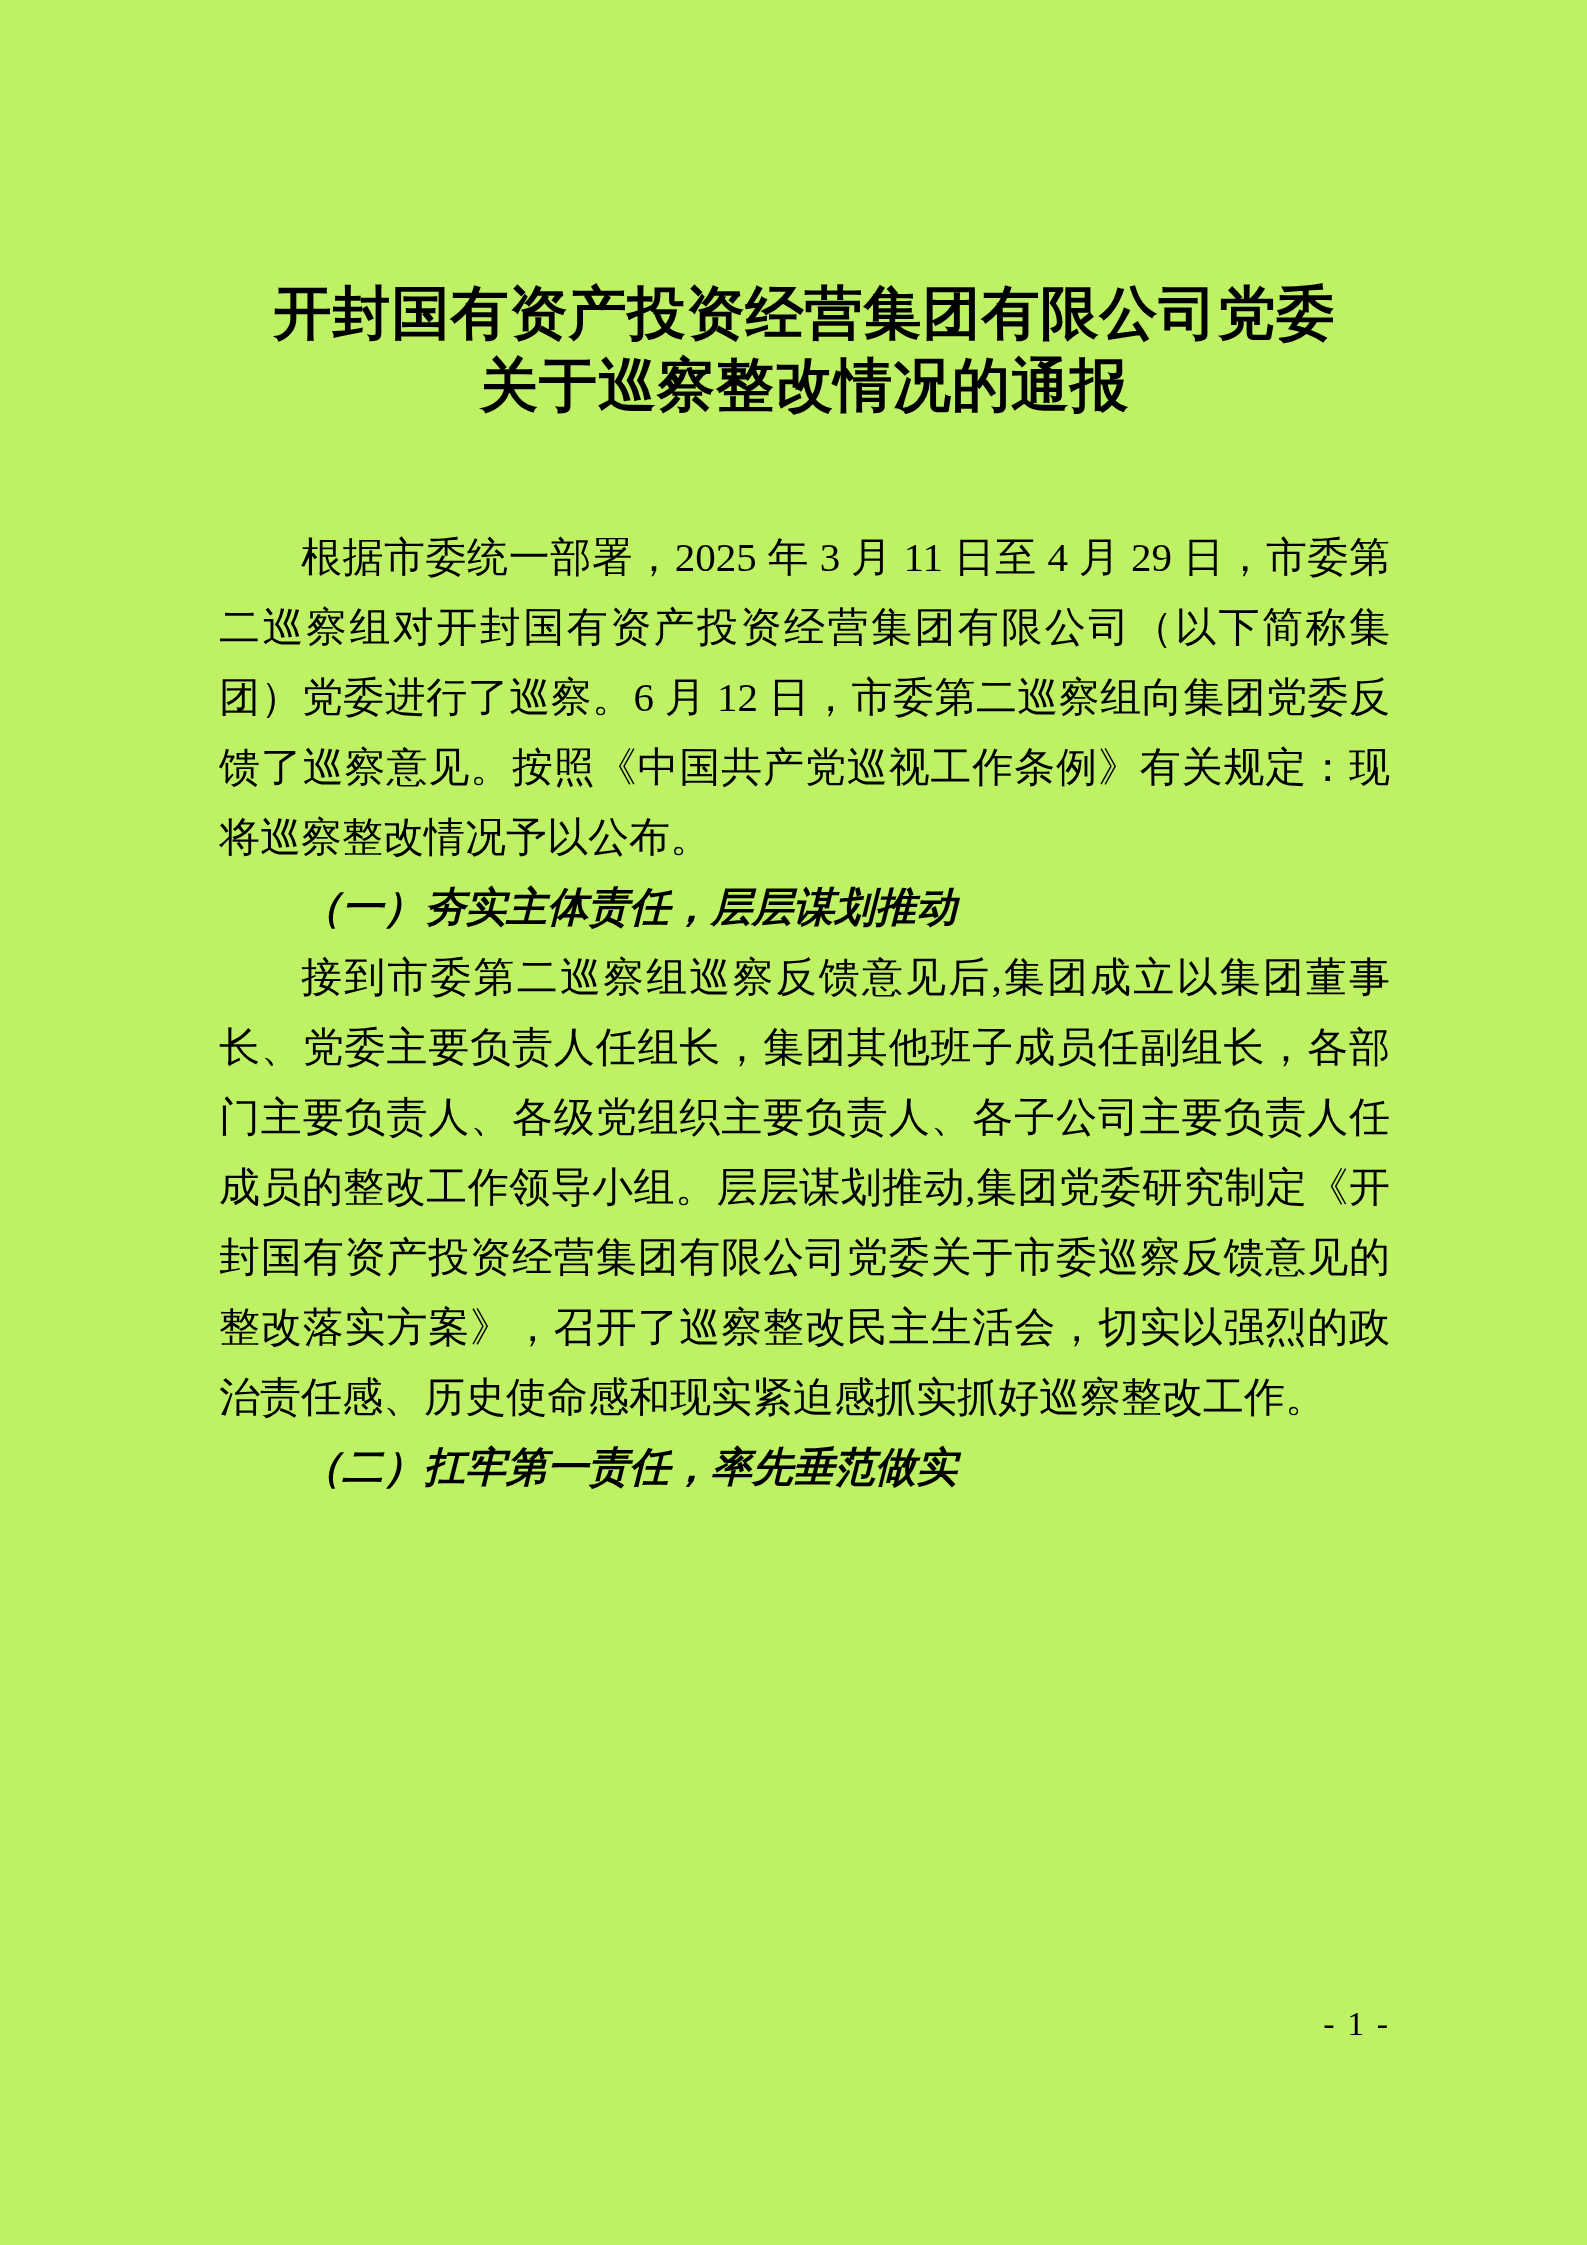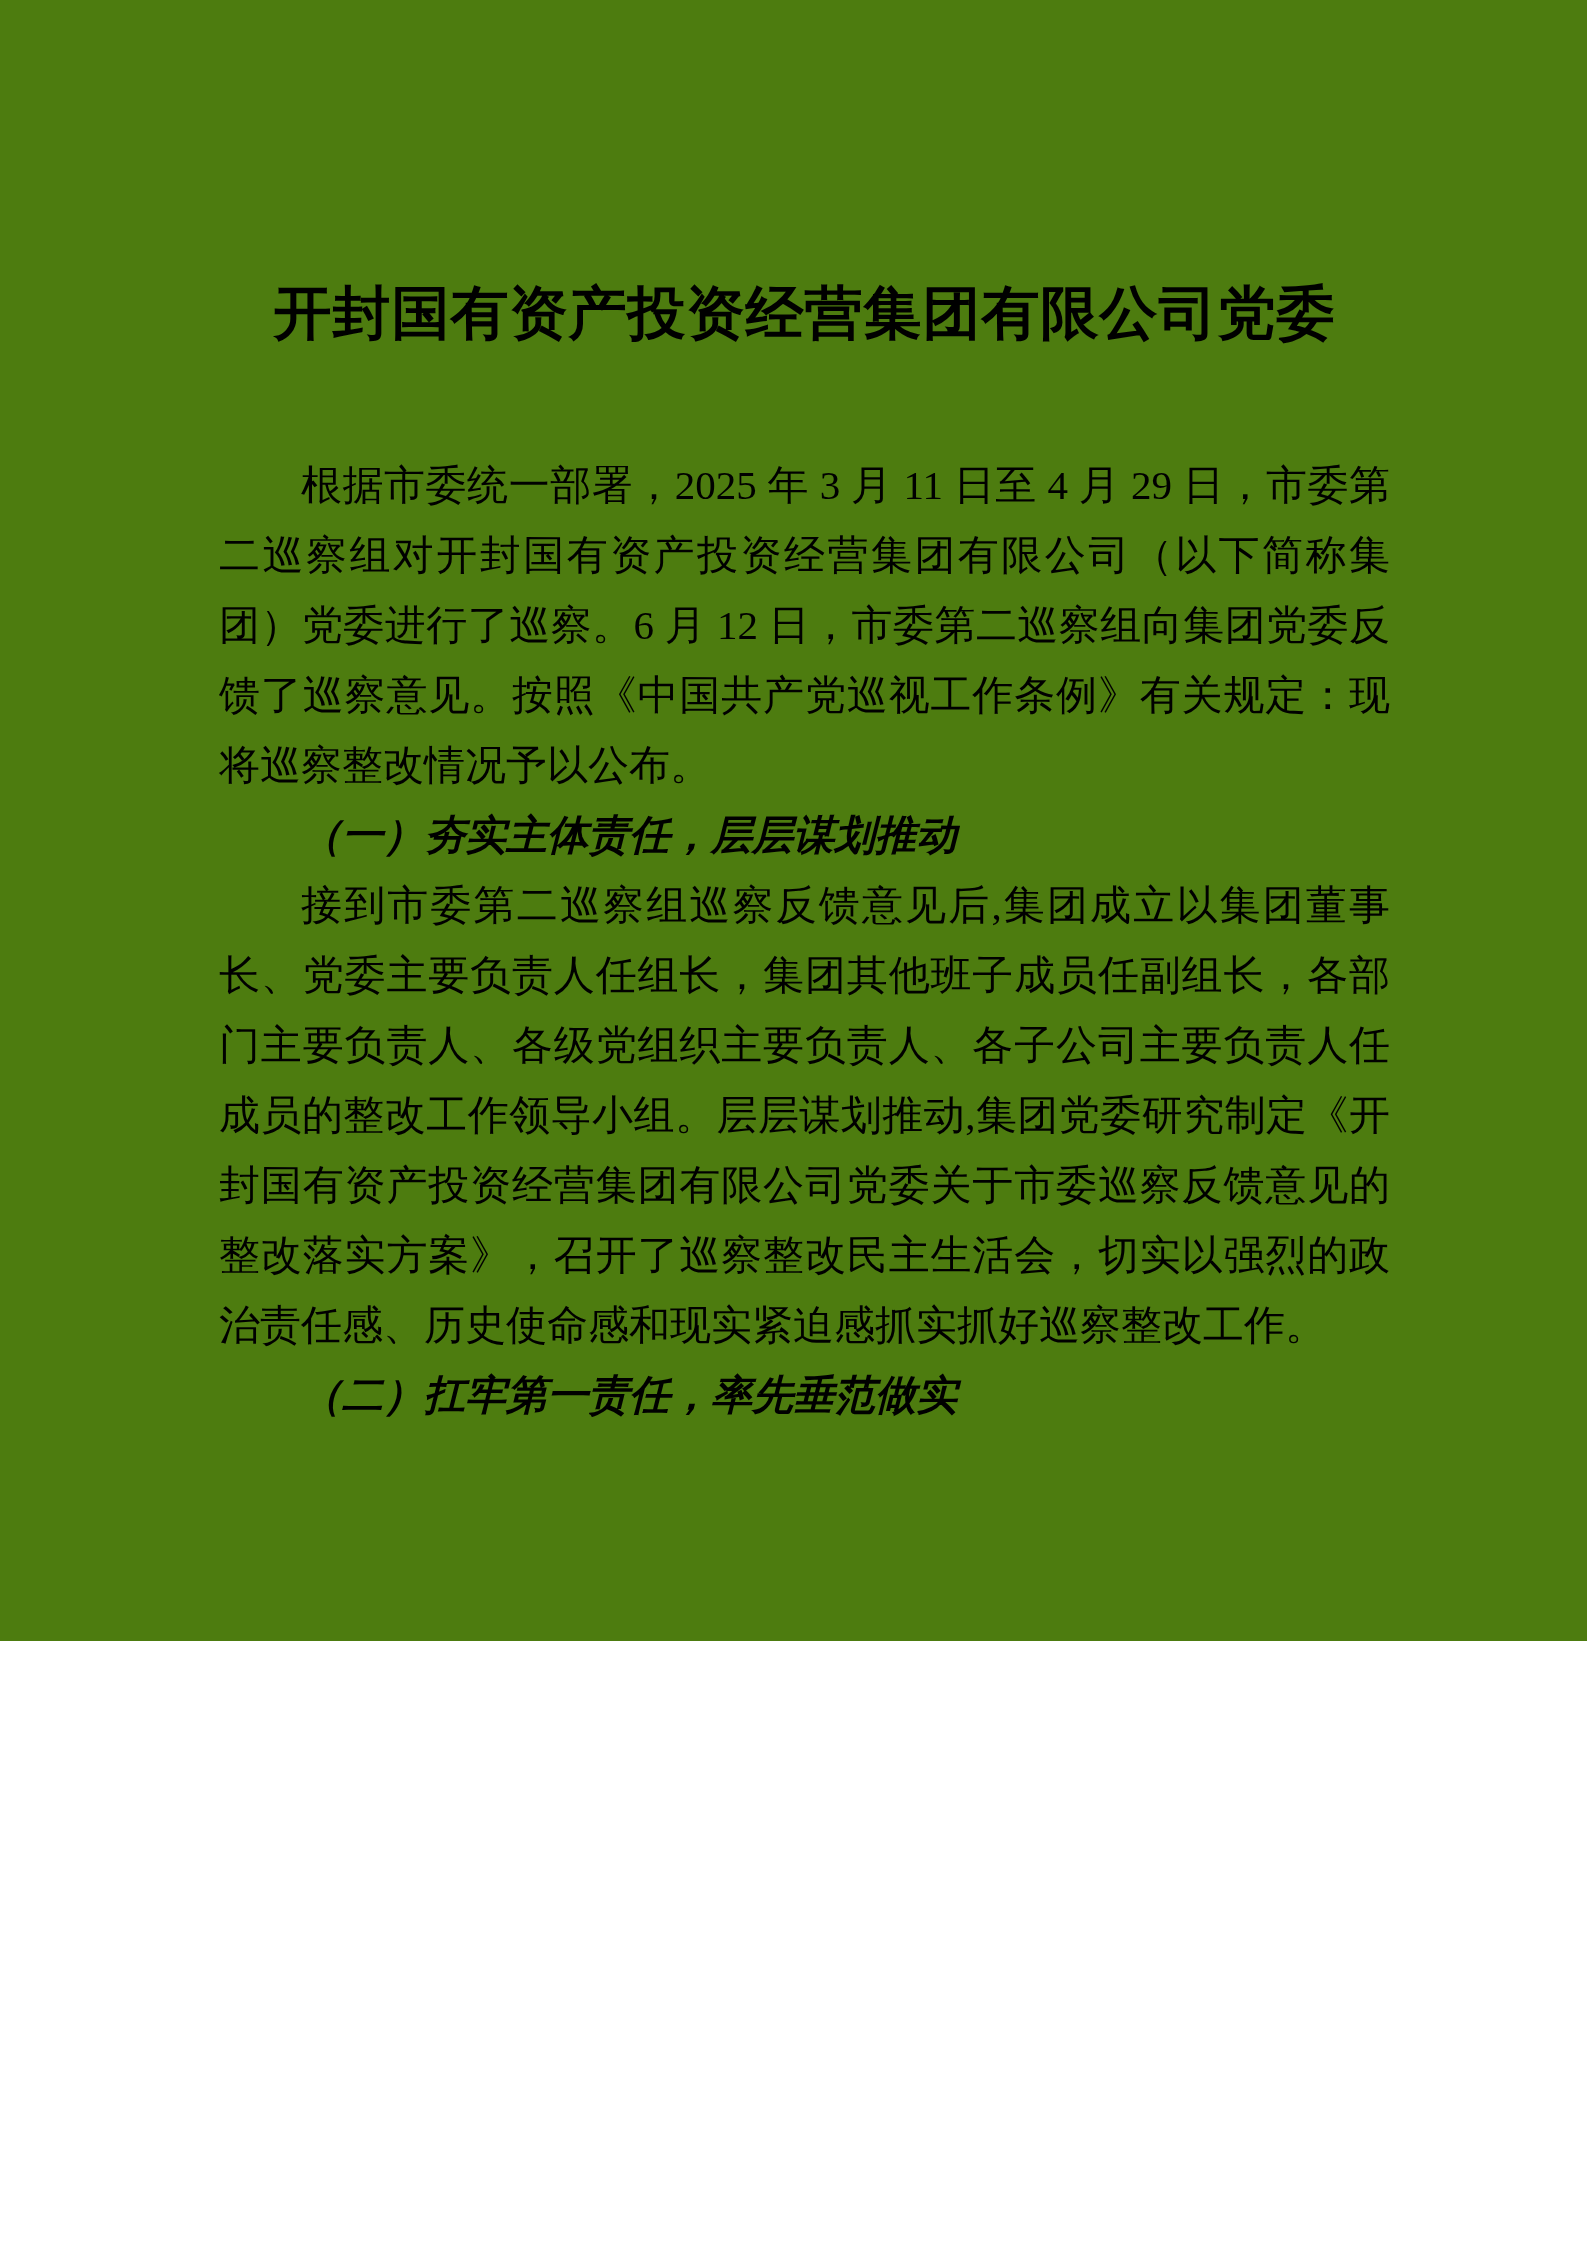--- a/index.html
+++ b/index.html
@@ -3,23 +3,23 @@
 <meta charset="utf-8">
 <style>
   html, body {
     margin: 0;
     padding: 0;
     background: #ffffff;
   }
   .page {
     position: relative;
     width: 1587px;
-    height: 1641px;
+    height: 2245px;
     margin: 0 auto;
-    background: #4d7c0f;
+    background: #bef264;
     color: #000000;
     box-sizing: border-box;
     padding: 278px 197px 0 219px;
     font-family: "Liberation Serif", "DejaVu Serif", serif;
     overflow: hidden;
   }
   .doc-title {
     margin: 0 0 100px 0;
     text-align: center;
     font-size: 58px;
@@ -58,20 +58,21 @@
     letter-spacing: 2px;
   }
 </style>
 </head>
 <body>
 
 <div class="page">
 
   <h1 class="doc-title">
     <span class="title-line">开封国有资产投资经营集团有限公司党委</span>
+    <span class="title-line">关于巡察整改情况的通报</span>
   </h1>
 
   <div class="doc-body">
     <p class="body-para">根据市委统一部署，2025 年 3 月 11 日至 4 月 29 日，市委第二巡察组对开封国有资产投资经营集团有限公司（以下简称集团）党委进行了巡察。6 月 12 日，市委第二巡察组向集团党委反馈了巡察意见。按照《中国共产党巡视工作条例》有关规定：现将巡察整改情况予以公布。</p>
     <p class="heading2">（一）夯实主体责任，层层谋划推动</p>
     <p class="body-para">接到市委第二巡察组巡察反馈意见后,集团成立以集团董事长、党委主要负责人任组长，集团其他班子成员任副组长，各部门主要负责人、各级党组织主要负责人、各子公司主要负责人任成员的整改工作领导小组。层层谋划推动,集团党委研究制定《开封国有资产投资经营集团有限公司党委关于市委巡察反馈意见的整改落实方案》，召开了巡察整改民主生活会，切实以强烈的政治责任感、历史使命感和现实紧迫感抓实抓好巡察整改工作。</p>
     <p class="heading2">（二）扛牢第一责任，率先垂范做实</p>
   </div>
 
   <div class="page-number">- 1 -</div>

